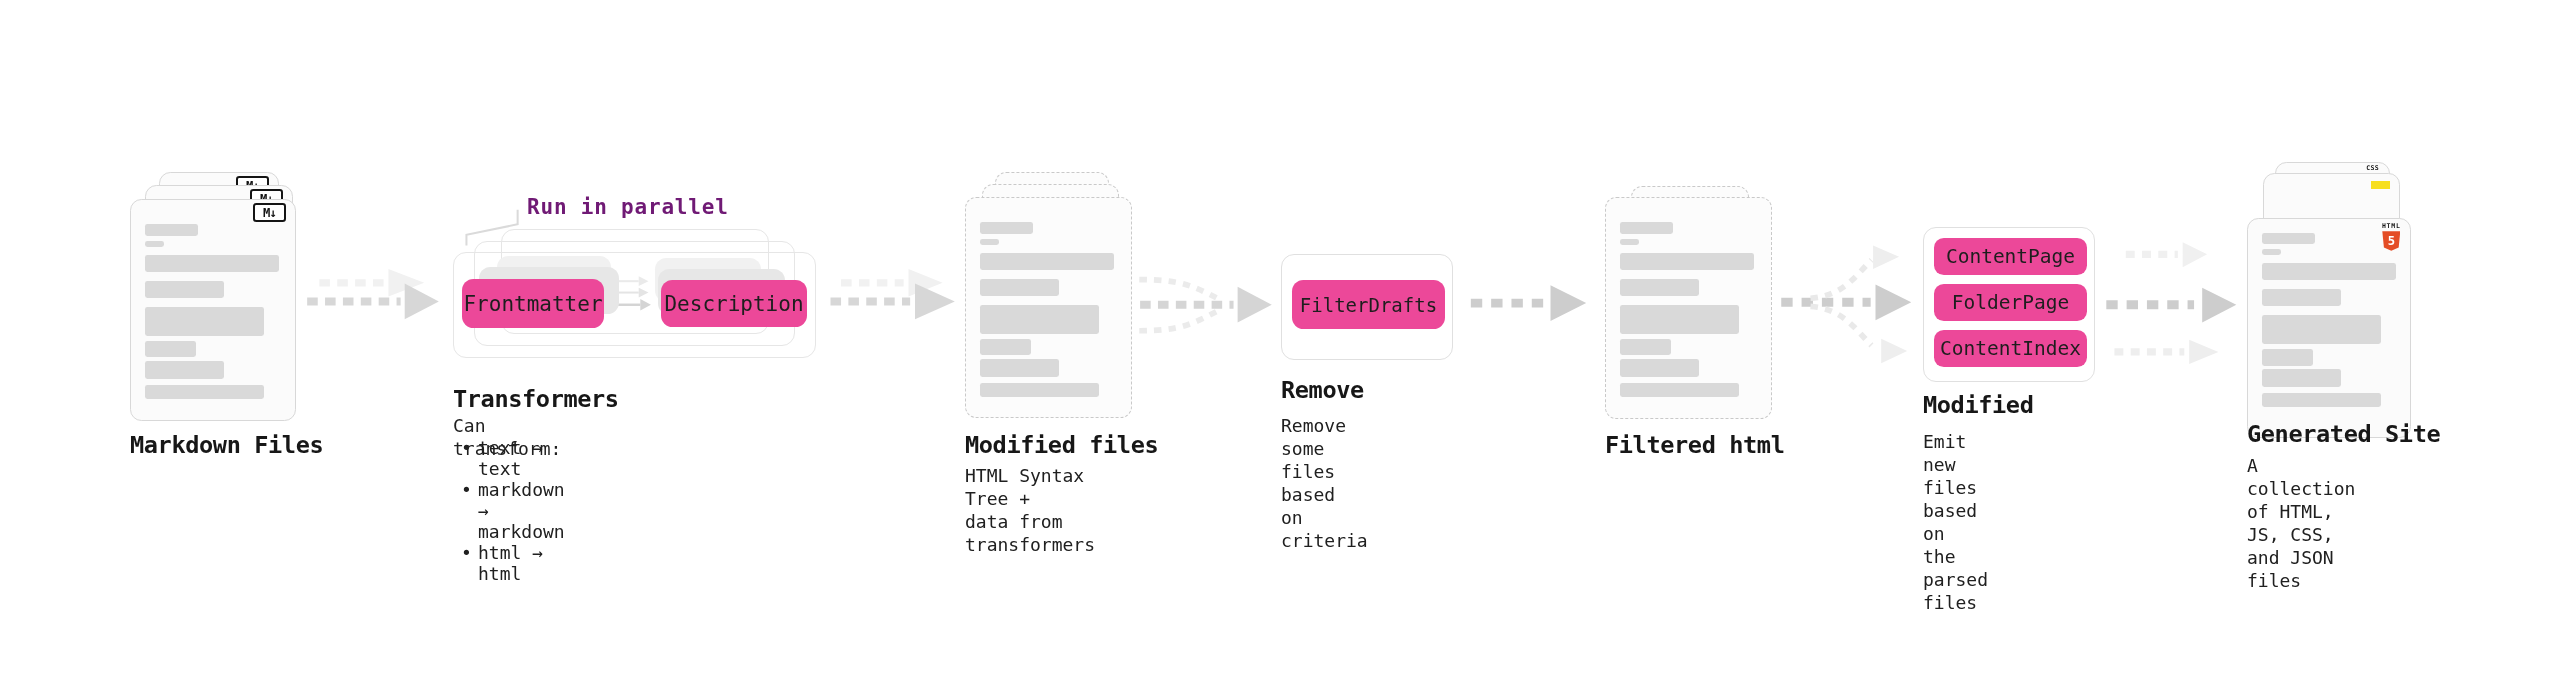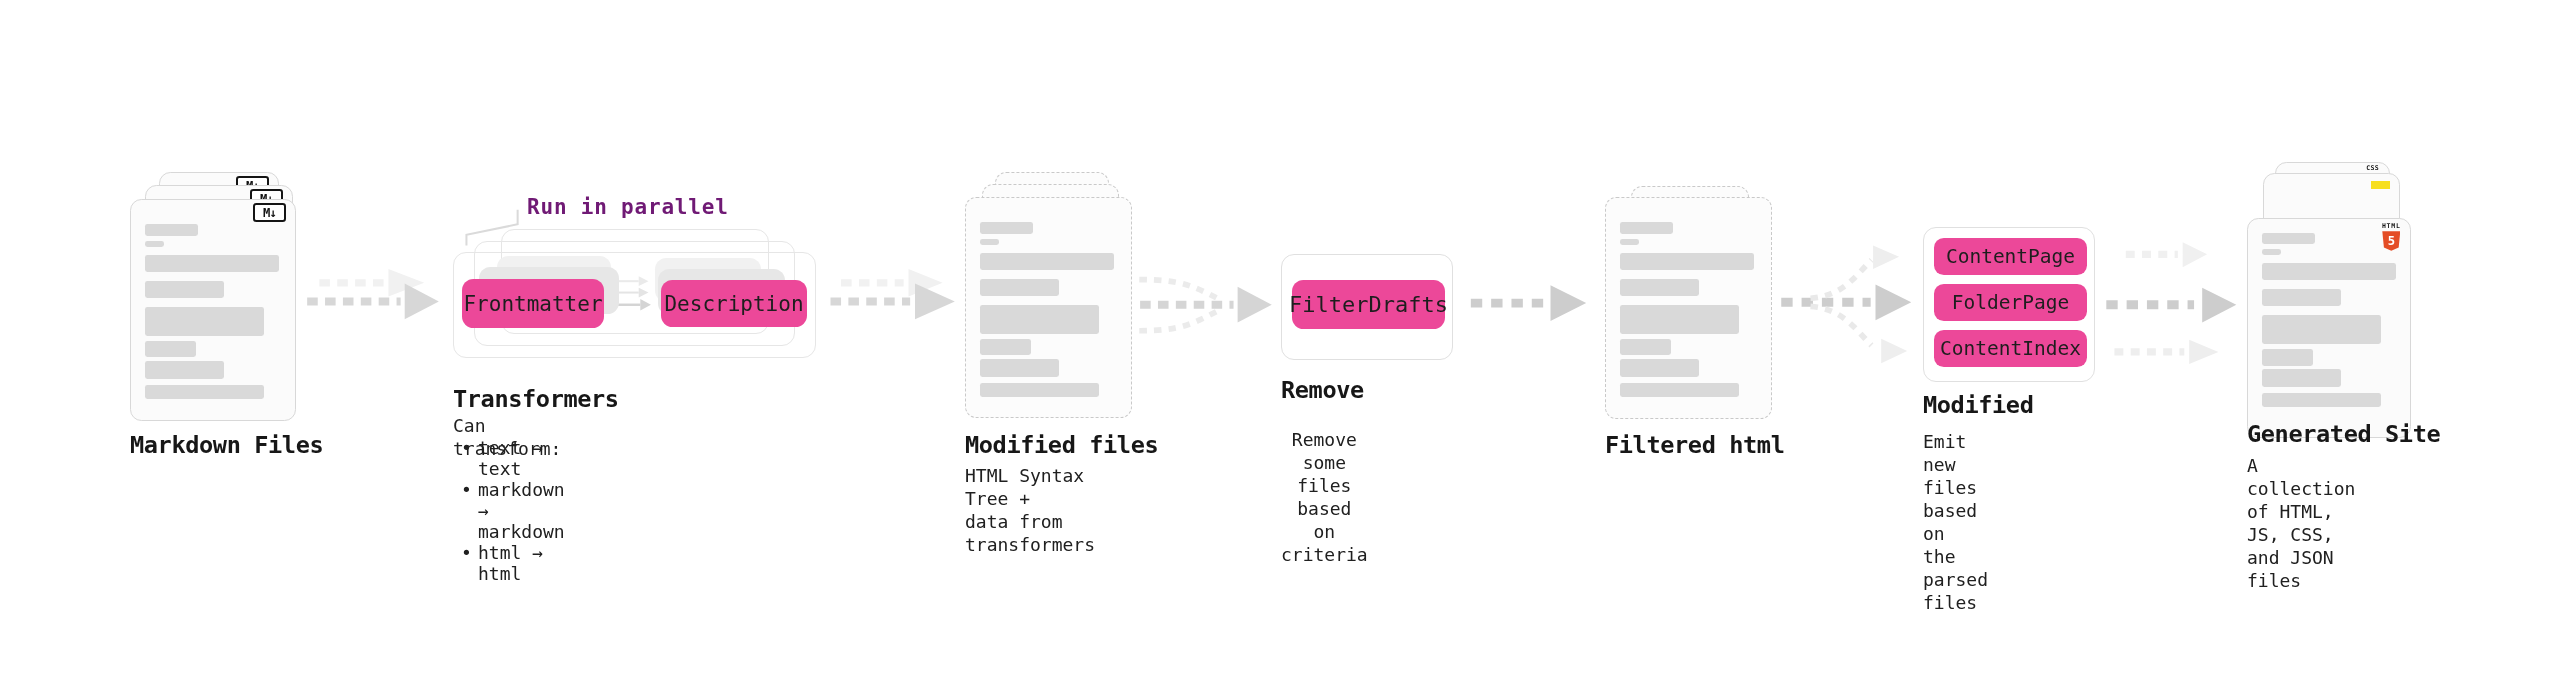--- a/index.html
+++ b/index.html
@@ -173,23 +173,23 @@
           <div class="bar" style="width: 119px; height: 14px; top: 185px;"></div>
         </div>
     </div>
     <div class="label" style="left:965px;top:431px;">Modified files</div>
     <div class="desc" style="left:965px;top:464px;">HTML Syntax Tree +
 data from transformers</div>
   </div>
 
   <div class="node">
     <div class="container" style="left:1281px;top:254px;width:172px;height:106px;border-color:#e0e0e0;"></div>
-    <div class="badge" style="left:1292px;top:280px;width:153px;height:49px;font-size:22px;">FilterDrafts</div>
+    <div class="badge" style="left:1292px;top:280px;width:153px;height:49px;font-size:19px;">FilterDrafts</div>
     <div class="label" style="left:1281px;top:376px;">Remove</div>
-    <div class="desc" style="left:1281px;top:428px;text-align:center;">Remove some files based
+    <div class="desc" style="left:1281px;top:414px;">Remove some files based
 on criteria</div>
   </div>
 
   <div class="node">
     <div class="file-card dashed" style="left:1631px;top:186px;width:118px;height:222px;"></div>
     <div class="file-card dashed" style="left:1605px;top:197px;width:167px;height:222px;">
       <div class="skel">
           <div class="bar" style="width: 53px; height: 11.4px; top: 24.4px;"></div>
           <div class="bar" style="width: 18.7px; height: 5.7px; top: 41px;"></div>
           <div class="bar" style="width: 134px; height: 17px; top: 55px;"></div>

